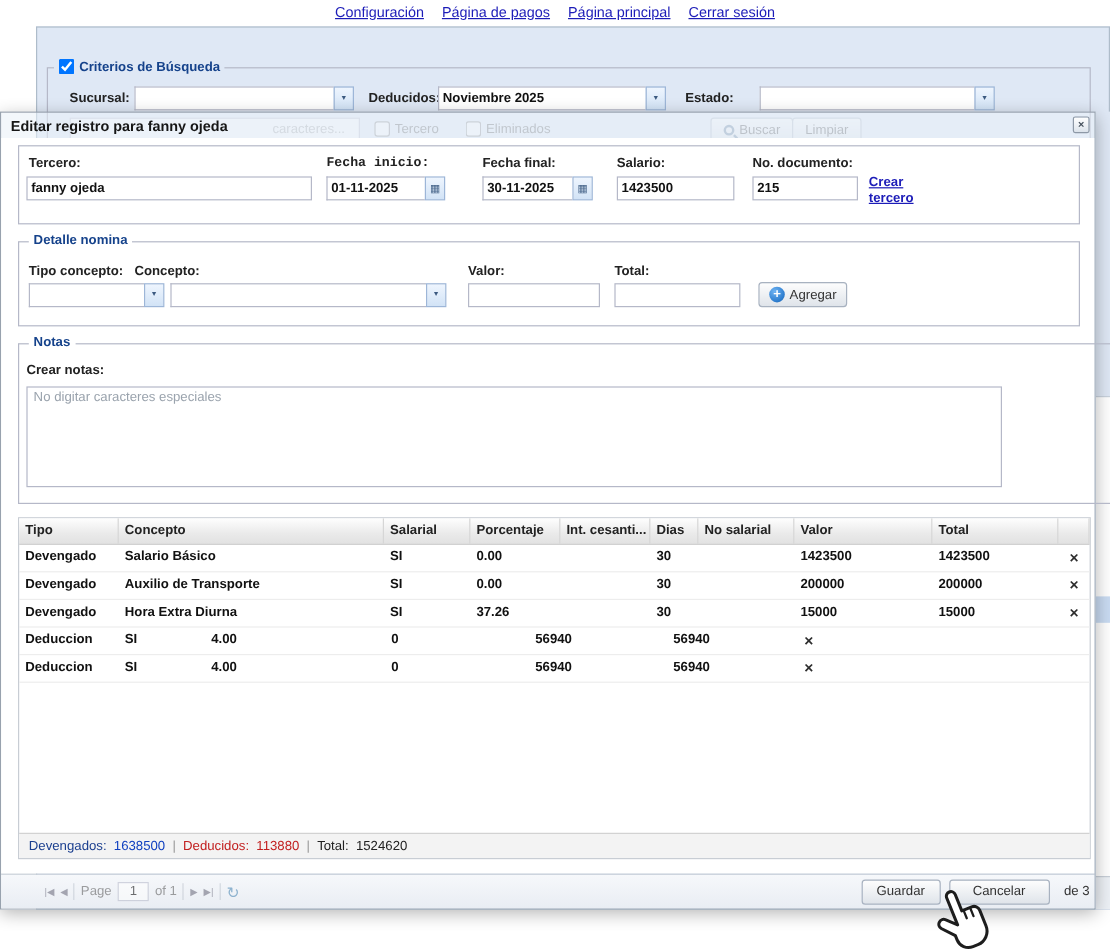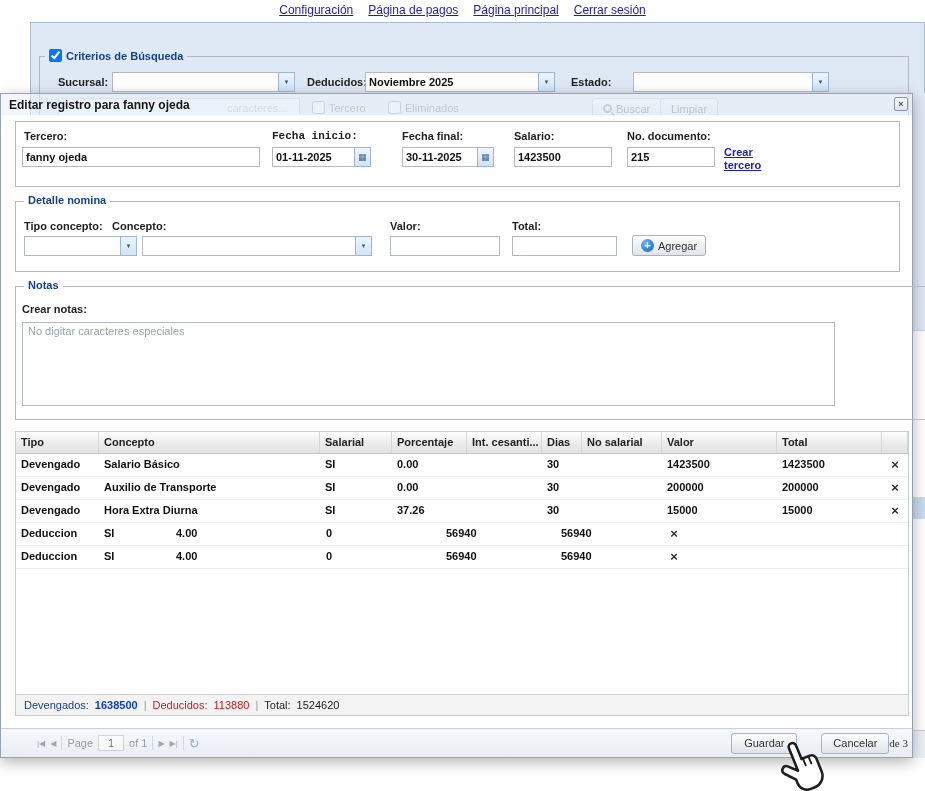--- a/index.html
+++ b/index.html
@@ -66,33 +66,33 @@
   .ghead { display:flex; height:22px; background:linear-gradient(#fefefe,#eaeaea 60%,#e2e2e2); border-bottom:1px solid #c6c6c6; }
   .ghead .cell { font-weight:bold; border-right:1px solid #d6d6d6; color:#222; }
   .grow { display:flex; height:23px; border-bottom:1px solid #ededed; }
   .cell { padding:4px 5px 0; overflow:hidden; white-space:nowrap; font-weight:bold; color:#111; }
   .c0{width:83px}.c1{width:221px}.c2{width:72px}.c3{width:75px}.c4{width:75px}.c5{width:40px}.c6{width:80px}.c7{width:115px}.c8{width:105px}
   .c9{width:26px; text-align:center; padding:3px 0 0; }
   .del { font-size:13px; font-weight:bold; color:#2e2e2e; cursor:pointer; line-height:16px; }
 
   .gsummary { position:absolute; left:0; right:0; bottom:0; height:21px; background:#f3f3f3; border-top:1px solid #d2d2d2; display:flex; align-items:center; gap:6px; padding:0 8px; font-size:11px; font-weight:normal; }
   .gsummary .lbl-dev { color:#1b3f8f; }
-  .gsummary .val-dev { color:#1040c0;font-weight:bold; }
+  .gsummary .val-dev { color:#1040c0; }
   .gsummary .lbl-ded, .gsummary .val-ded { color:#c22020; }
   .gsummary .sep { color:#999; }
 
   
   .modal-footer { position:absolute; left:0; right:0; bottom:0; height:29px; background:linear-gradient(#f6f8fb,#e9edf3); border-top:1px solid #c8cfd8; display:flex; align-items:center; padding:0 4px 0 36px; }
   .paging { display:flex; align-items:center; gap:5px; opacity:.55; color:#555; }
   .pgbtn { font-size:8px; color:#667; cursor:pointer; }
   .pgsep { width:1px; height:14px; background:#b9c1cb; }
   .pginput { width:26px; height:16px; border:1px solid #b5b8c8; text-align:center; font:11px "Liberation Sans",sans-serif; }
   .refresh { font-size:13px; color:#3f7fae; cursor:pointer; }
   .spacer { flex:1; }
-  .overflow-txt { margin-left:0; color:#333; white-space:nowrap;font-family:Liberation Serif, serif; }
+  .overflow-txt { margin-left:12px; color:#333; white-space:nowrap; }
 
   .hand { position:absolute; left:766px; top:744px; z-index:40; transform:rotate(-22deg); transform-origin:14px 4px; }
 </style>
 </head>
 <body>
 
 <div class="topnav">
   <a>Configuración</a>
   <a>Página de pagos</a>
   <a>Página principal</a>
@@ -319,21 +319,21 @@
       <div class="pgsep"></div>
       <span class="pgbtn">▶</span>
       <span class="pgbtn">▶|</span>
       <div class="pgsep"></div>
       <span class="refresh">↻</span>
     </div>
     <div class="spacer"></div>
     <div class="btn" style="width:66px;">
       <span>Guardar</span>
     </div>
-    <div class="btn" style="width:68px; margin-left:24px;">
+    <div class="btn" style="width:84px; margin-left:7px;">
       <span>Cancelar</span>
     </div>
     <span class="overflow-txt">de 3</span>
   </div>
 </div>
 
 <svg class="hand" width="52" height="56" viewBox="0 0 36 44">
   <path d="M15 25 L8.8 18.8 a3.2 3.2 0 0 0 -4.6 4.4 L11 31 v3 a8 8 0 0 0 8 8 h3.5 a9.5 9.5 0 0 0 9.5 -9.5 v-11 a4 4 0 0 0 -4 -4 H21 V6 a3 3 0 0 0 -6 0 Z" fill="#ffffff" stroke="#1d1d1d" stroke-width="2" stroke-linejoin="round"></path>
   <path d="M22.2 17.8 v5.4 M26.8 18.2 v5.4" stroke="#1d1d1d" stroke-width="1.5" fill="none" stroke-linecap="round"></path>
 </svg>

